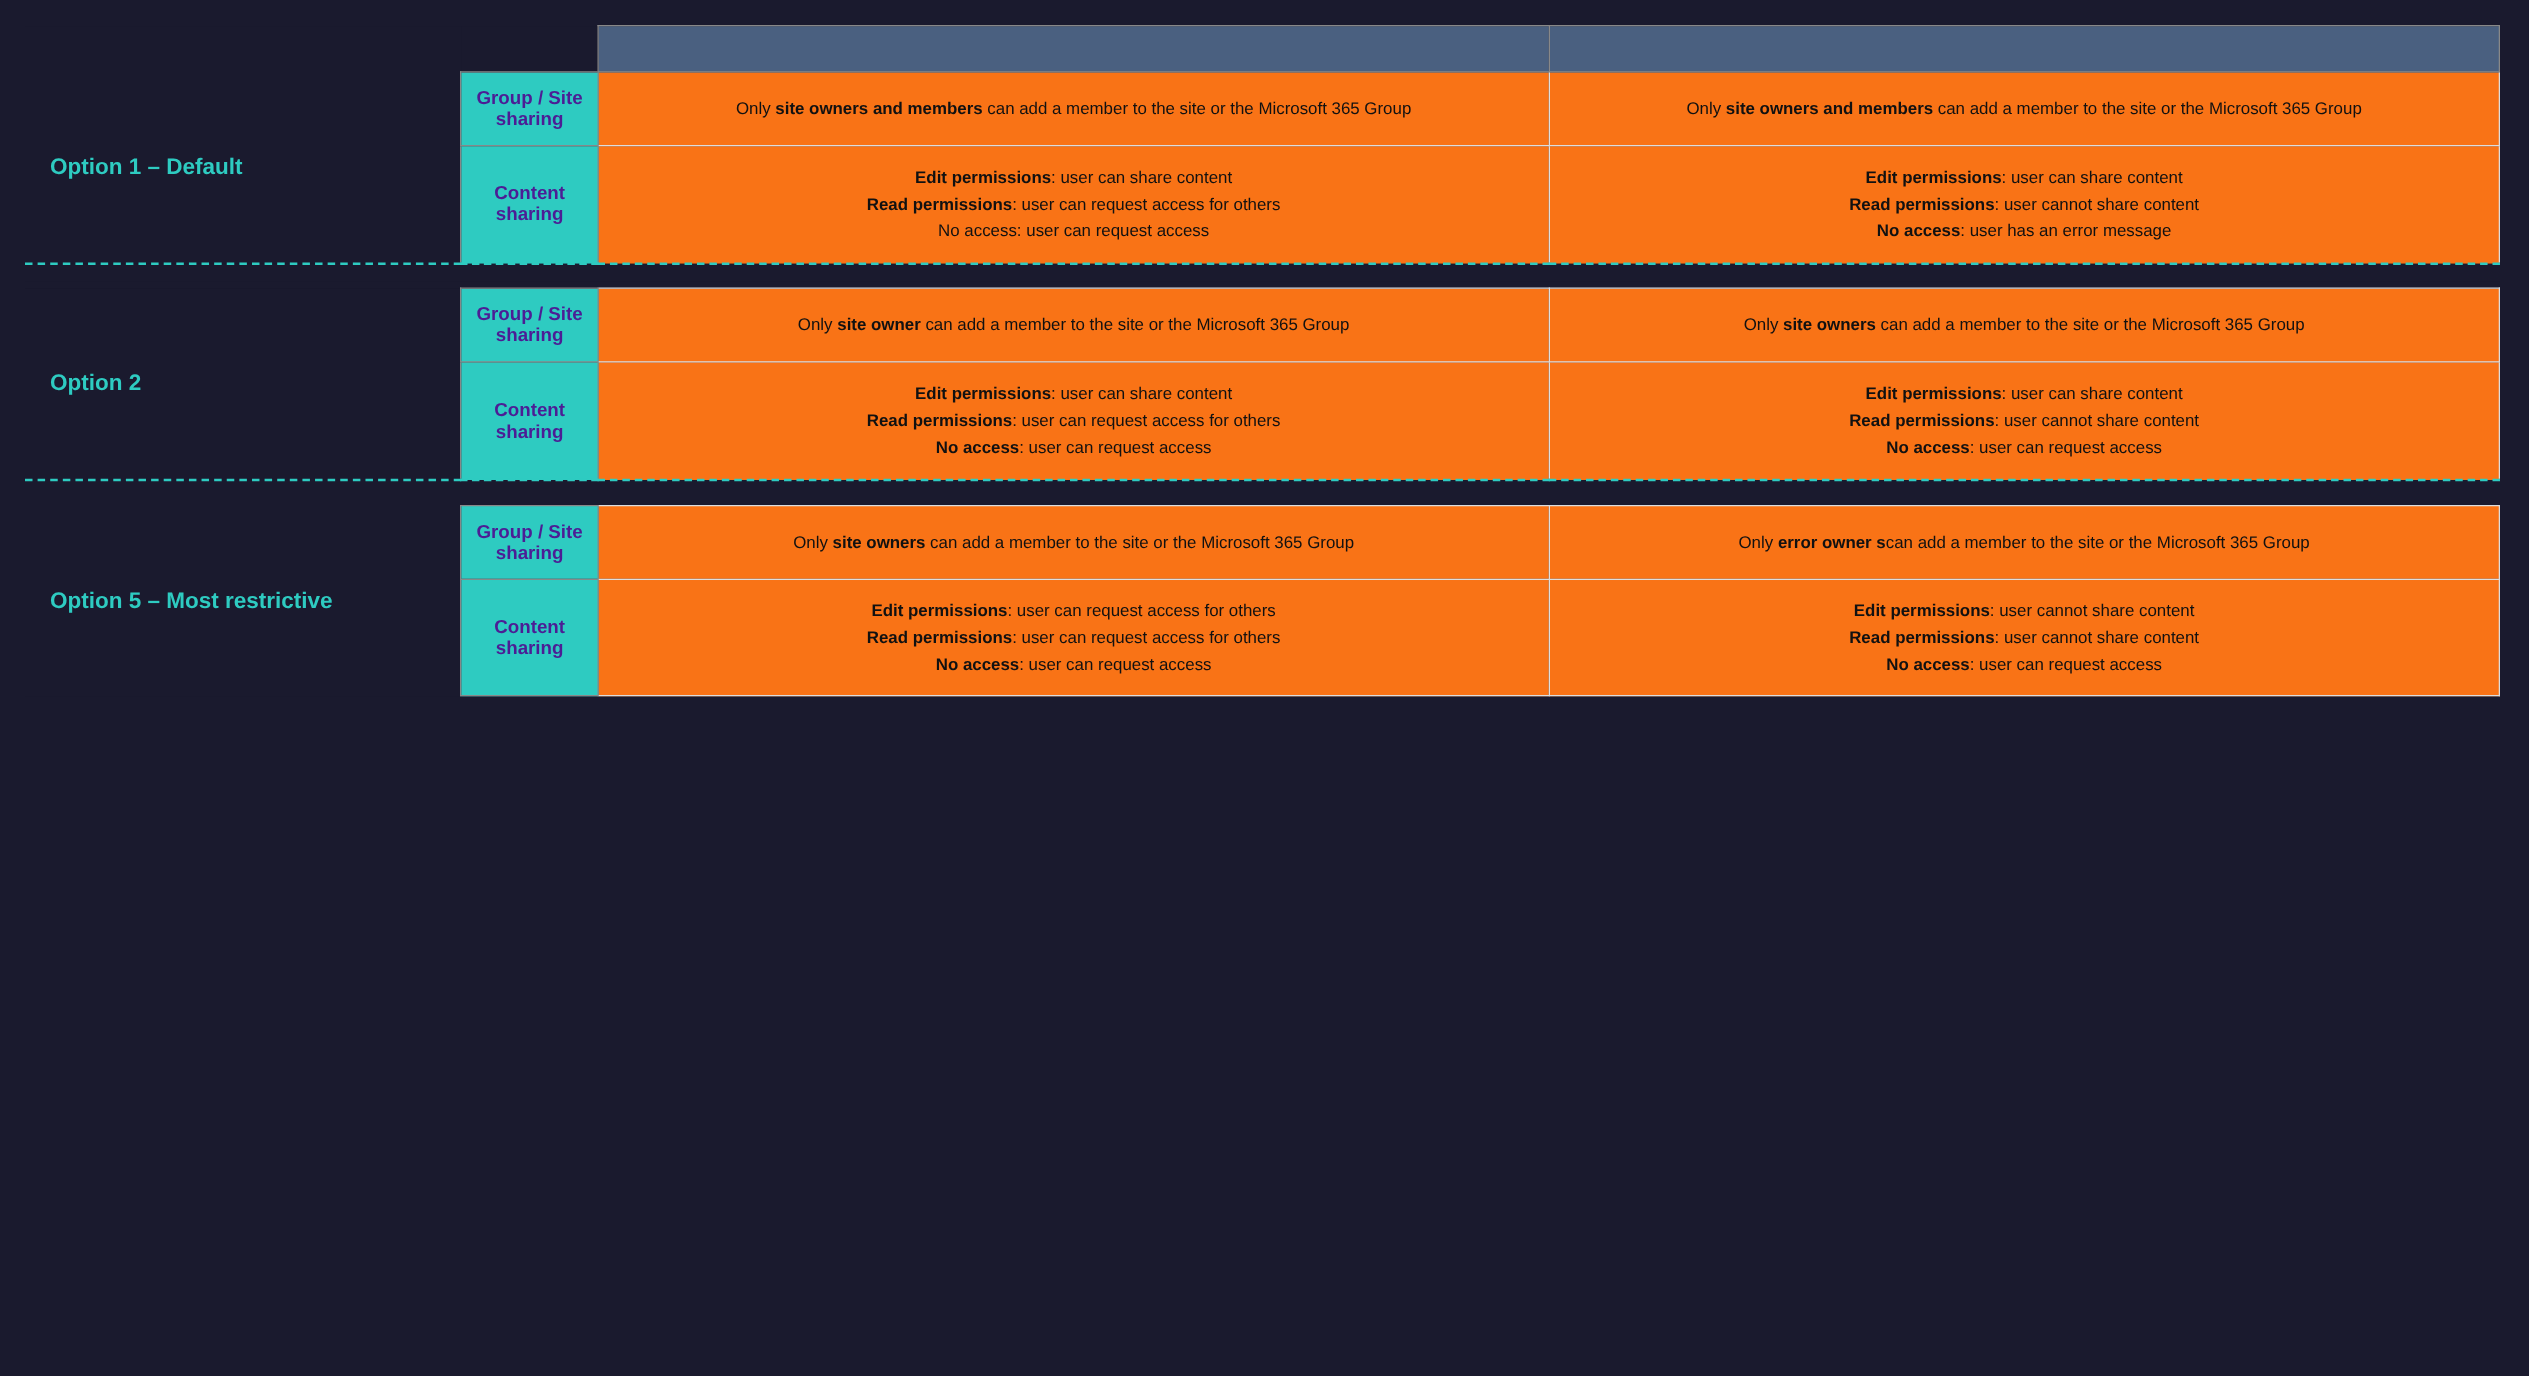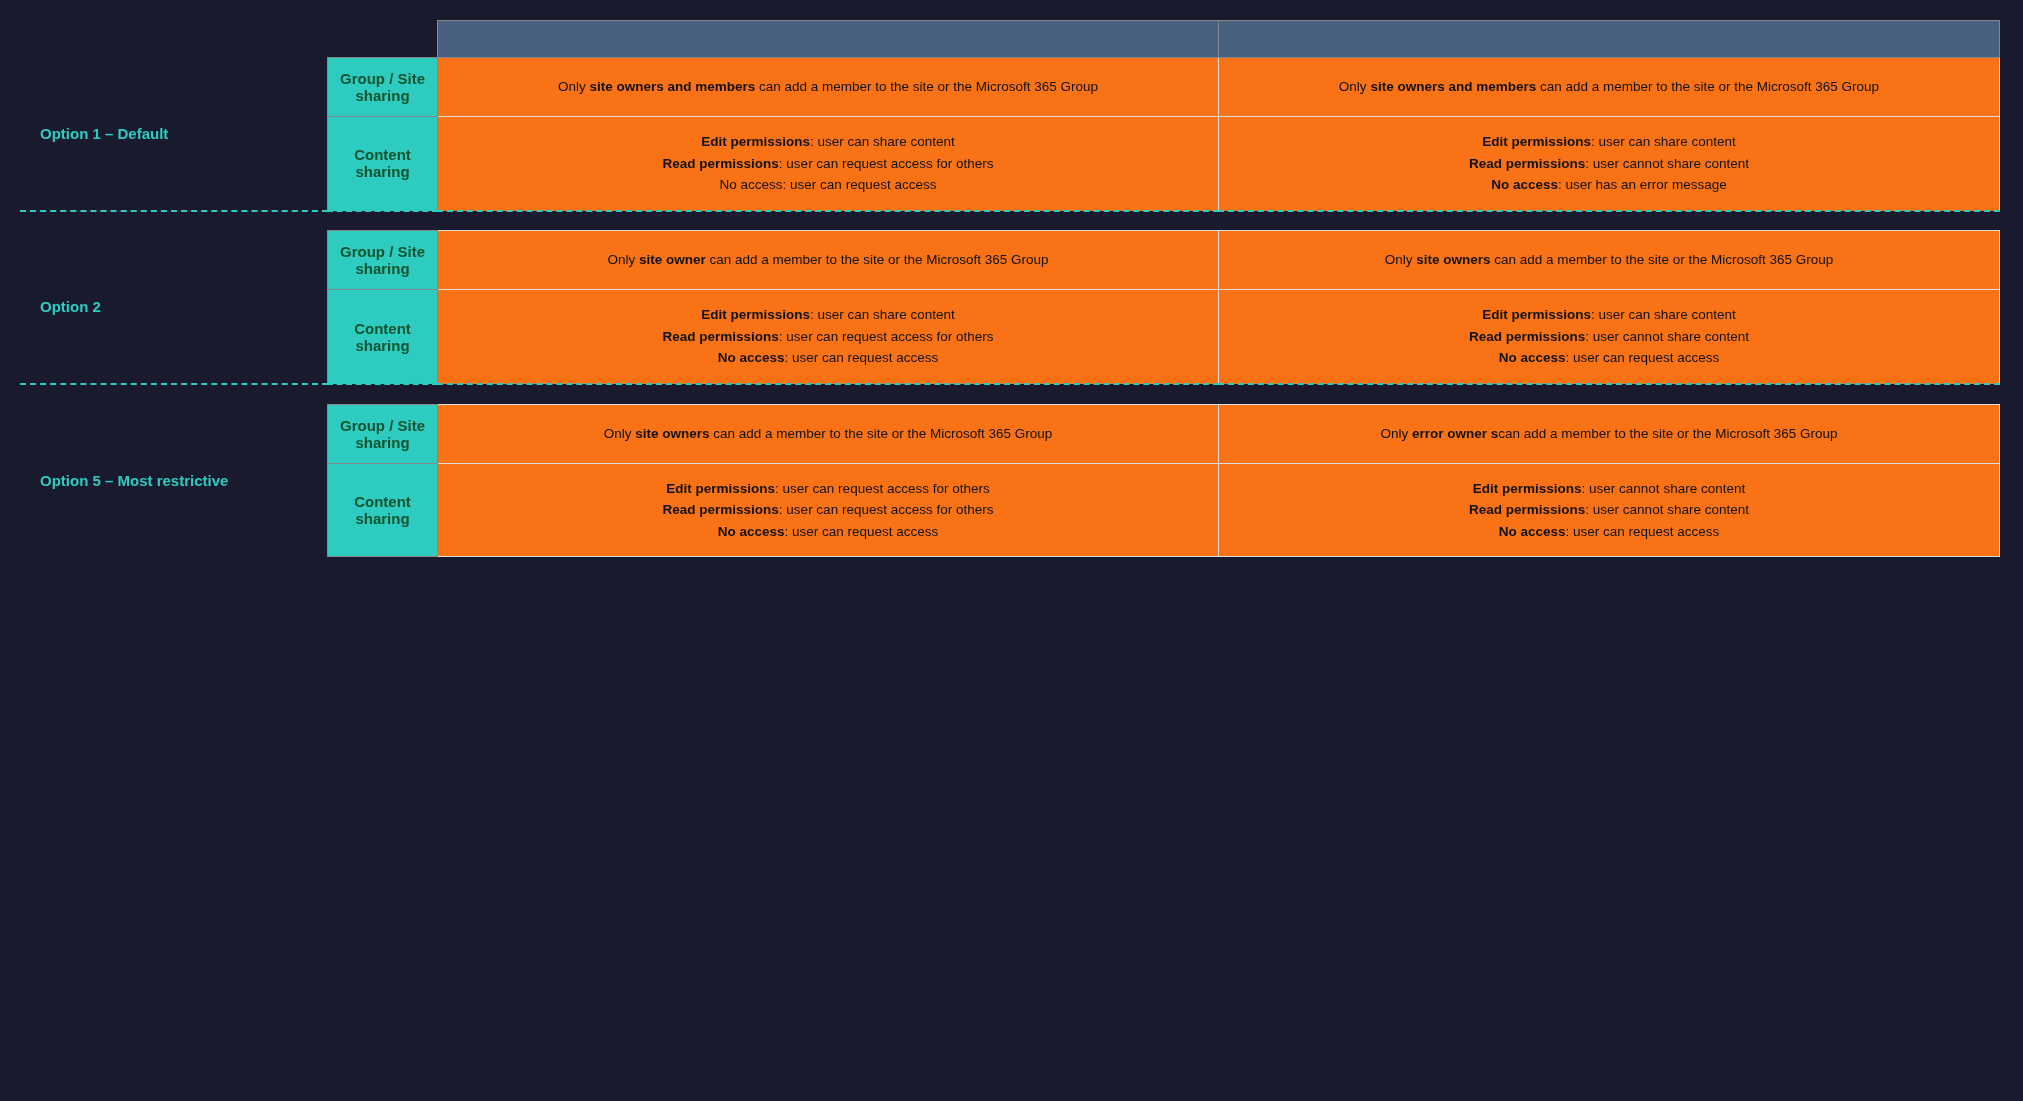--- a/index.html
+++ b/index.html
@@ -26,29 +26,29 @@
       padding: 18px 20px;
       text-align: center;
     }
     .header-row th.empty-header {
       background: #1a1a2e;
       border: none;
     }
     .option-label {
       color: #2ecbc1;
       font-weight: 700;
-      font-size: 15px;
+      font-size: 18px;
       text-align: left;
       padding: 10px 20px;
       background: #1a1a2e;
       vertical-align: middle;
     }
     .teal-cell {
       background: #2ecbc1;
-      color: #14532d;
+      color: #4c1d95;
       font-weight: 700;
       font-size: 15px;
       text-align: center;
       vertical-align: middle;
       padding: 12px 10px;
       width: 110px;
     }
     .content-cell {
       background: #f97316;
       color: #111;

